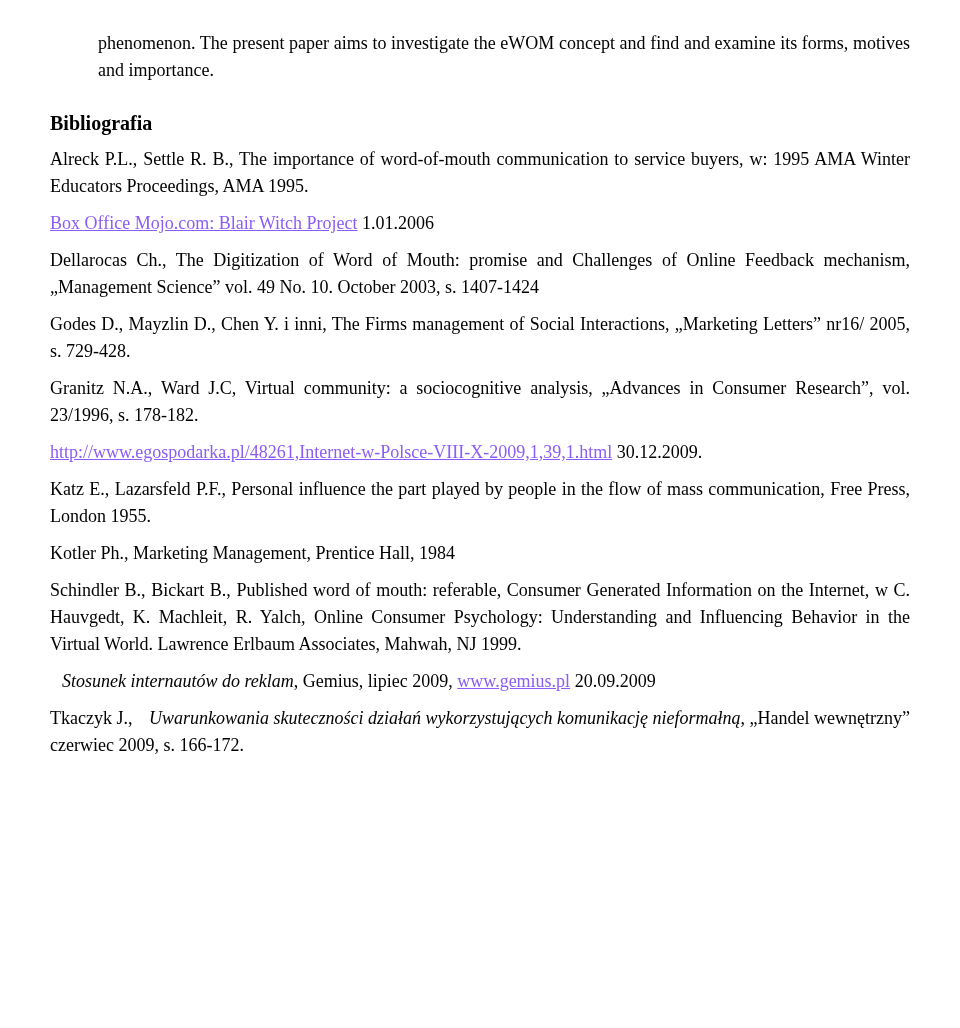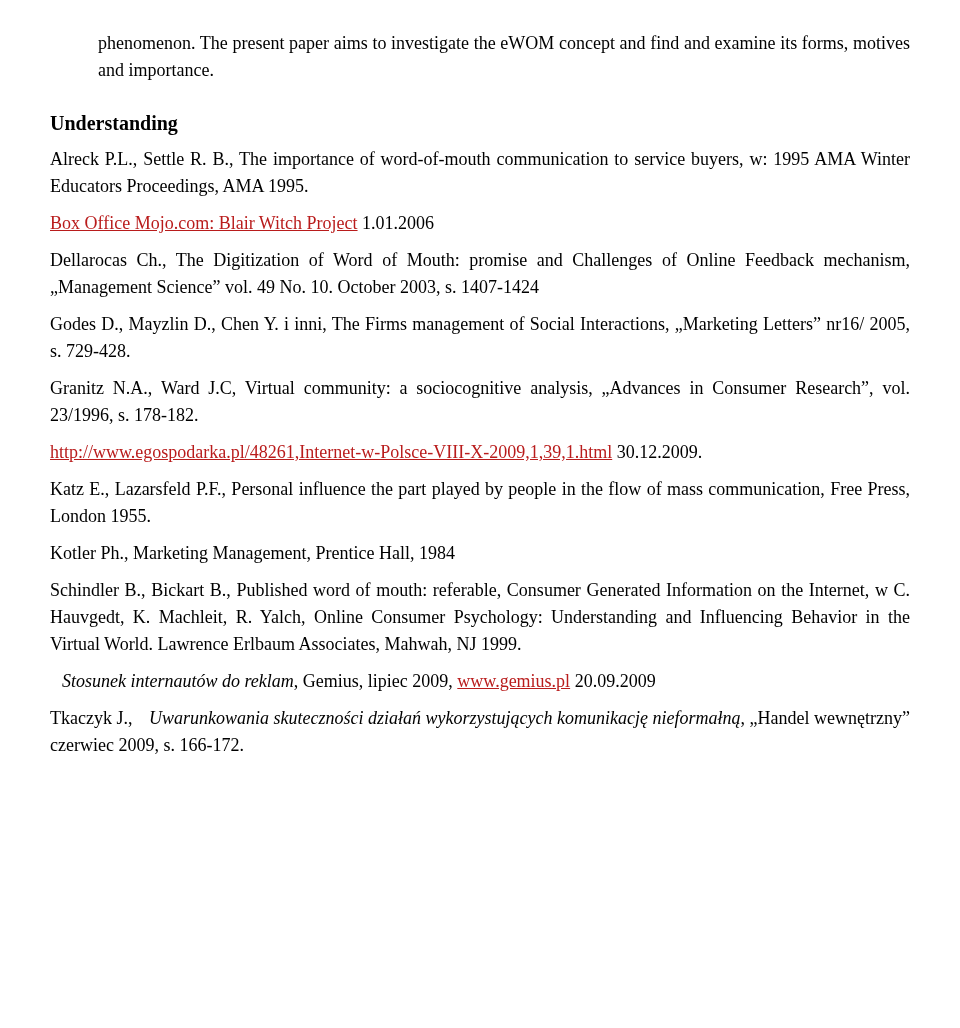--- a/index.html
+++ b/index.html
@@ -23,34 +23,34 @@
     .section-title {
       font-weight: bold;
       font-size: 20px;
       margin-bottom: 8px;
     }
     .bib-entry {
       text-align: justify;
       margin-bottom: 10px;
     }
     a.bib-link {
-      color: #b91c1c;
+      color: #8b5cf6;
       text-decoration: underline;
     }
     .italic {
       font-style: italic;
       margin-left: 12px;
     }
   </style>
 </head>
 <body>
 
 <p class="intro-text">phenomenon. The present paper aims to investigate the eWOM concept and find and examine its forms, motives and importance.</p>
 
-<p class="section-title">Understanding</p>
+<p class="section-title">Bibliografia</p>
 
 <p class="bib-entry">Alreck P.L., Settle R. B., The importance of word-of-mouth communication to service buyers, w: 1995 AMA Winter Educators Proceedings, AMA 1995.</p>
 
 <p class="bib-entry">
   <a class="bib-link" href="#">Box Office Mojo.com: Blair Witch Project</a> 1.01.2006
 </p>
 
 <p class="bib-entry">Dellarocas Ch., The Digitization of Word of Mouth: promise and Challenges of Online Feedback mechanism, „Management Science” vol. 49 No. 10. October 2003, s. 1407-1424</p>
 
 <p class="bib-entry">Godes D., Mayzlin D., Chen Y. i inni, The Firms management of Social Interactions, „Marketing Letters” nr16/ 2005, s. 729-428.</p>

